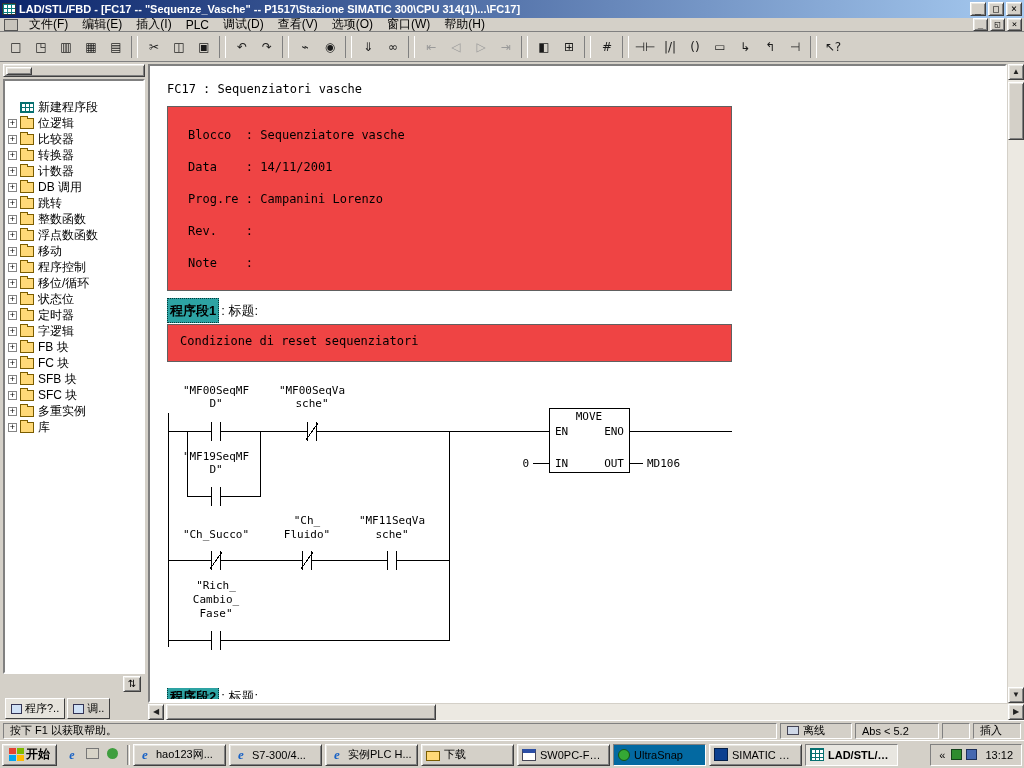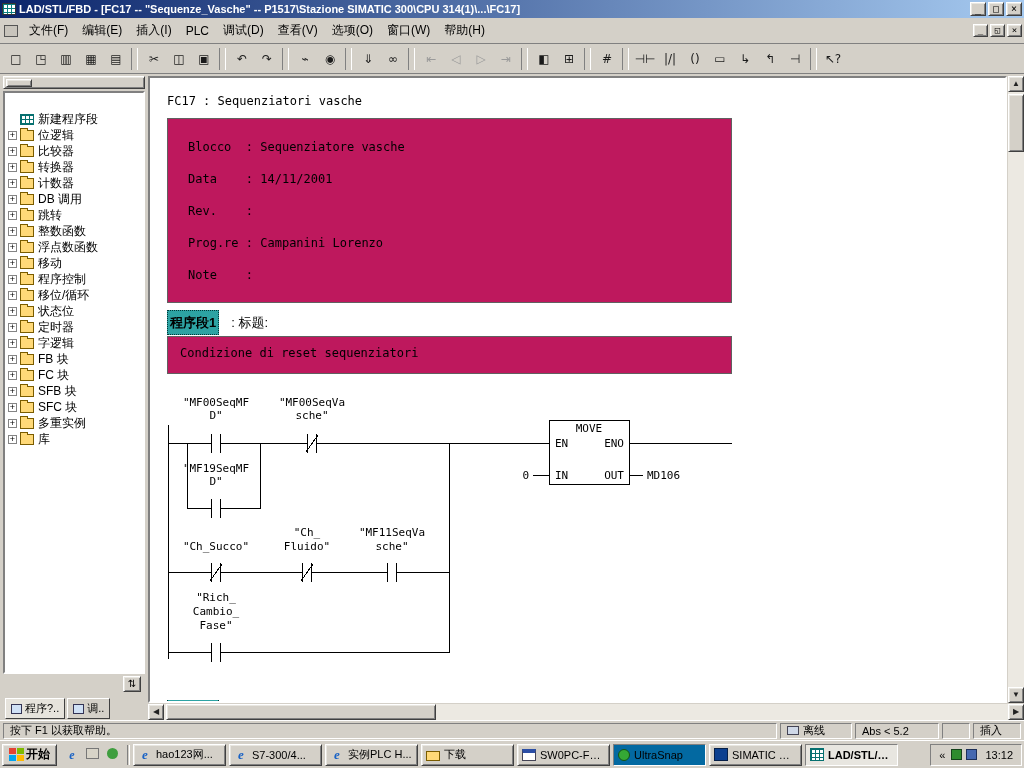--- a/index.html
+++ b/index.html
@@ -13,21 +13,21 @@
   .deep   { border:2px solid; border-color:#808080 #fff #fff #808080; background:#fff; }
 
   
   .titlebar { height:18px; background:linear-gradient(90deg,#0a246a,#a6caf0); display:flex; align-items:center; padding:0 2px; flex:none; }
   .app-icon { width:14px; height:12px; background:#fff; border:1px solid #333; margin-right:3px; flex:none;
               background-image:linear-gradient(#0a8080 1px,transparent 1px),linear-gradient(90deg,#0a8080 1px,transparent 1px); background-size:4px 4px; }
   .title-text { color:#fff; font-weight:bold; font-size:11px; white-space:nowrap; overflow:hidden; flex:1; }
   .winbtn { width:16px; height:14px; font-size:10px; line-height:11px; text-align:center; margin-left:2px; flex:none; cursor:default; font-family:"DejaVu Sans Mono",monospace; }
 
   
-  .menubar { height:26px; display:flex; align-items:center; padding:0 2px; border-bottom:1px solid #808080; flex:none; }
+  .menubar { height:14px; display:flex; align-items:center; padding:0 2px; border-bottom:1px solid #808080; flex:none; }
   .child-icon { width:14px; height:12px; background:#c8c4bc; border:1px solid #555; margin:0 4px 0 2px; flex:none; }
   .menu-item { padding:2px 7px; white-space:nowrap; }
   .menubar .spacer { flex:1; }
   .mdibtn { width:15px; height:13px; font-size:9px; line-height:10px; text-align:center; margin-left:2px; flex:none; font-family:"DejaVu Sans Mono",monospace; }
 
   
   .toolbar { height:30px; display:flex; align-items:center; padding:2px 4px; border-bottom:1px solid #808080; flex:none; }
   .tb { width:24px; height:23px; margin-right:1px; background:#d4d0c8; border:1px solid #d4d0c8; font-size:12px; line-height:20px; text-align:center; color:#1a1a1a; flex:none; font-family:"DejaVu Sans",sans-serif; cursor:default; }
   .tb.dis { color:#9a9a9a; }
   .tsep { width:7px; height:22px; border-left:1px solid #808080; border-right:1px solid #fff; margin:0 4px 0 2px; flex:none; }
@@ -55,26 +55,26 @@
   .stab { height:21px; display:flex; align-items:center; padding:0 5px; font-size:11px; white-space:nowrap; border:1px solid; border-color:#fff #404040 #404040 #fff; background:#d4d0c8; }
   .stab.active { background:#e6e3dc; }
   .stab .tabico { width:11px; height:10px; border:1px solid #335; background:#cfe0f5; margin-right:3px; flex:none; }
 
   
   .editor-wrap { flex:1; min-width:0; display:flex; flex-direction:column; margin-left:3px; }
   .editor-row { flex:1; display:flex; min-height:0; }
   .editor { flex:1; position:relative; background:#fff; border:2px solid; border-color:#808080 #fff #fff #808080; overflow:hidden;
             font-family:"DejaVu Sans Mono",monospace; font-size:12px; }
   .blk-header { position:absolute; left:17px; top:16px; white-space:pre; }
-  .cmt-box { position:absolute; left:17px; width:565px; background:#be185d; border:1px solid #606060; }
+  .cmt-box { position:absolute; left:17px; width:565px; background:#ef4444; border:1px solid #606060; }
   .cmt-box.b1 { top:40px; height:185px; padding:12px 0 0 20px; }
   .cmt-line { white-space:pre; line-height:32px; }
   .net-header { position:absolute; left:17px; top:236px; font-family:"Liberation Sans",sans-serif; font-size:13px; }
   .net-label { background:#2da3a3; border:1px dotted #003838; padding:4px 2px; font-weight:bold;text-align:center; }
-  .net-title { margin-left:12px; }
+  .net-title { margin-left:2px; }
   .cmt-box.b2 { top:258px; height:38px; padding:9px 0 0 12px; }
   .ladder { position:absolute; left:17px; top:312px; }
   .ladder text { font-family:"DejaVu Sans Mono",monospace; font-size:11px; fill:#000; }
   .net2-partial { position:absolute; left:17px; top:622px; height:11px; overflow:hidden; font-family:"Liberation Sans",sans-serif; font-size:13px; }
 
   
   .vscroll { width:16px; flex:none; display:flex; flex-direction:column; background:#ece9e2; margin-left:1px; }
   .hscroll { height:16px; flex:none; display:flex; background:#ece9e2; margin-top:1px; }
   .sbtn { width:16px; height:16px; flex:none; font-size:8px; line-height:14px; text-align:center; color:#222; }
   .vthumb { height:58px; margin-top:2px; }
@@ -315,22 +315,22 @@
     </div>
 
     <div class="editor-wrap">
       <div class="editor-row">
         <div class="editor">
           <div class="blk-header">FC17 : Sequenziatori vasche</div>
 
           <div class="cmt-box b1">
             <div class="cmt-line">Blocco  : Sequenziatore vasche</div>
             <div class="cmt-line">Data    : 14/11/2001</div>
+            <div class="cmt-line">Prog.re : Campanini Lorenzo</div>
             <div class="cmt-line">Rev.    :</div>
-            <div class="cmt-line">Prog.re : Campanini Lorenzo</div>
             <div class="cmt-line">Note    :</div>
           </div>
 
           <div class="net-header">
             <span class="net-label">程序段1</span><span class="net-title">: 标题:</span>
           </div>
 
           <div class="cmt-box b2">
             <span>Condizione di reset sequenziatori</span>
           </div>

